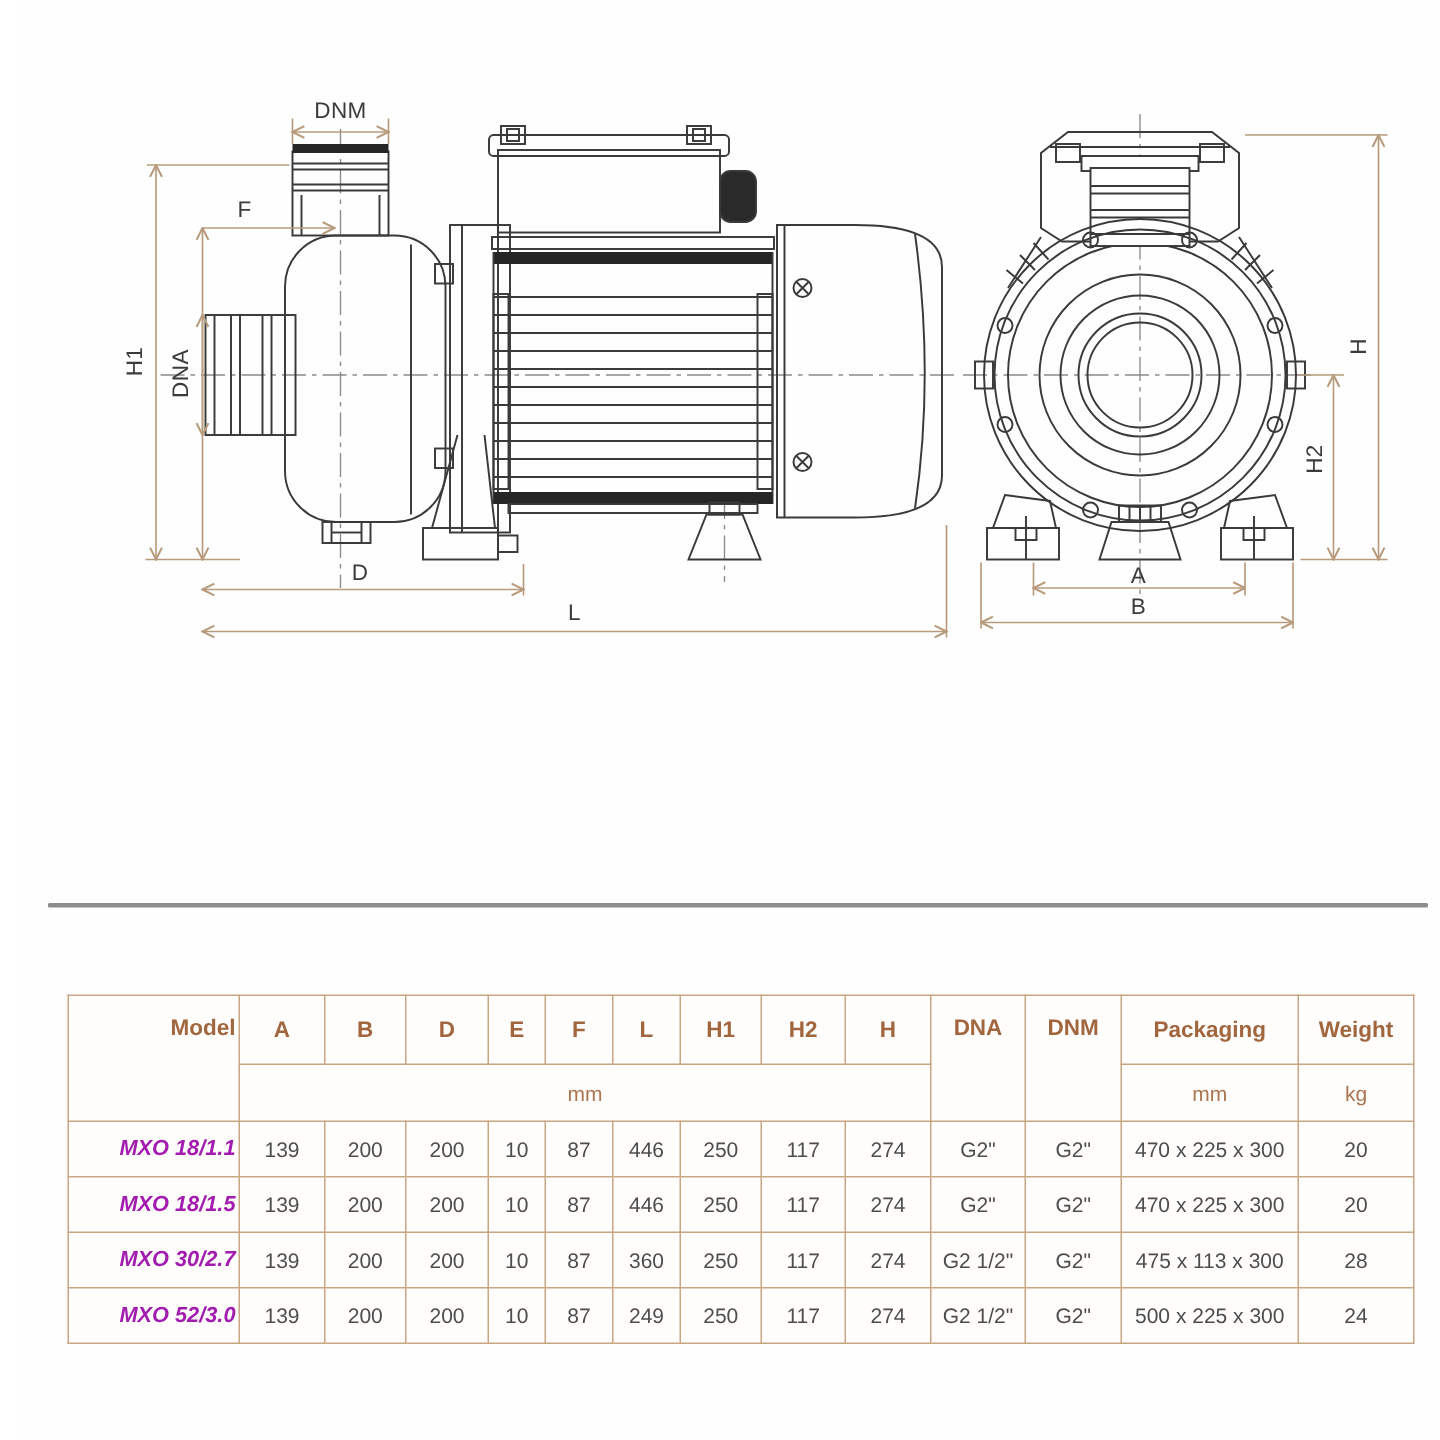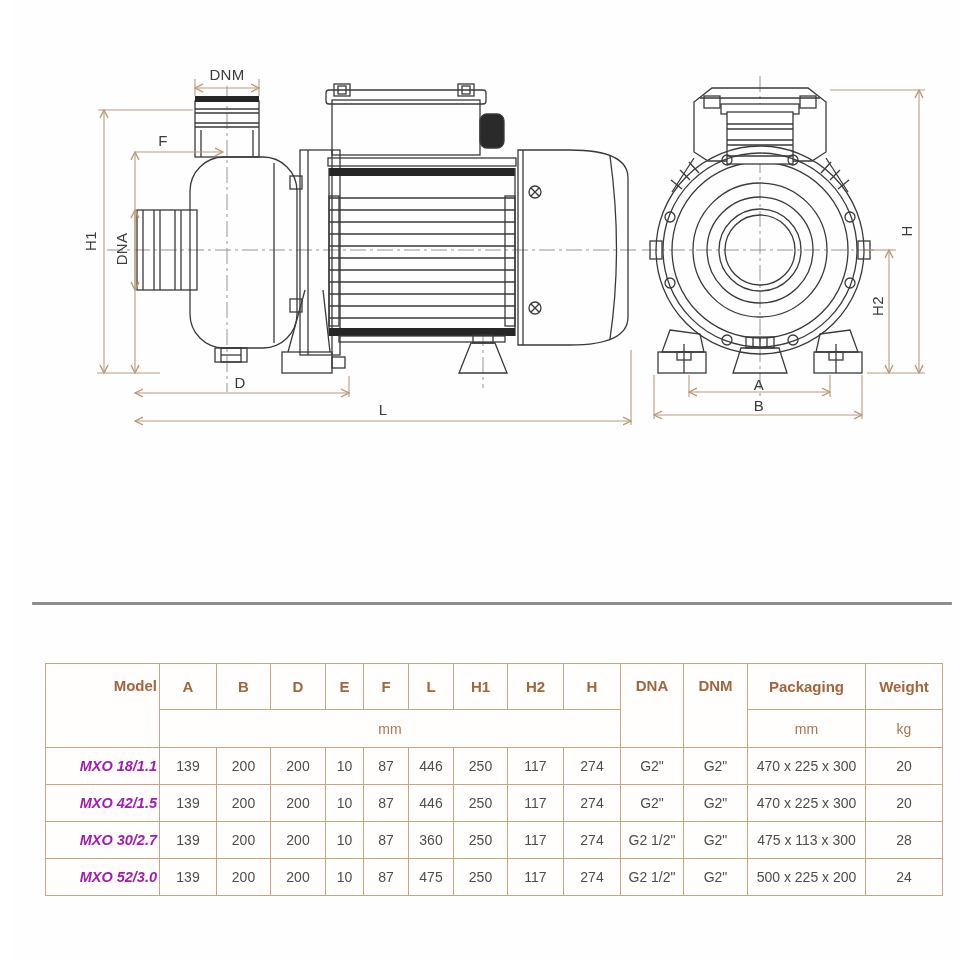--- a/index.html
+++ b/index.html
@@ -288,21 +288,21 @@
       <td>446</td>
       <td>250</td>
       <td>117</td>
       <td>274</td>
       <td>G2"</td>
       <td>G2"</td>
       <td>470 x 225 x 300</td>
       <td>20</td>
     </tr>
     <tr class="datarow">
-      <td class="model-col">MXO 42/1.5</td>
+      <td class="model-col">MXO 18/1.5</td>
       <td>139</td>
       <td>200</td>
       <td>200</td>
       <td>10</td>
       <td>87</td>
       <td>446</td>
       <td>250</td>
       <td>117</td>
       <td>274</td>
       <td>G2"</td>
@@ -326,24 +326,24 @@
       <td>475 x 113 x 300</td>
       <td>28</td>
     </tr>
     <tr class="datarow">
       <td class="model-col">MXO 52/3.0</td>
       <td>139</td>
       <td>200</td>
       <td>200</td>
       <td>10</td>
       <td>87</td>
-      <td>475</td>
+      <td>249</td>
       <td>250</td>
       <td>117</td>
       <td>274</td>
       <td>G2 1/2"</td>
       <td>G2"</td>
-      <td>500 x 225 x 200</td>
+      <td>500 x 225 x 300</td>
       <td>24</td>
     </tr>
   </tbody>
     </table>
 </div>
 
 </body></html>

